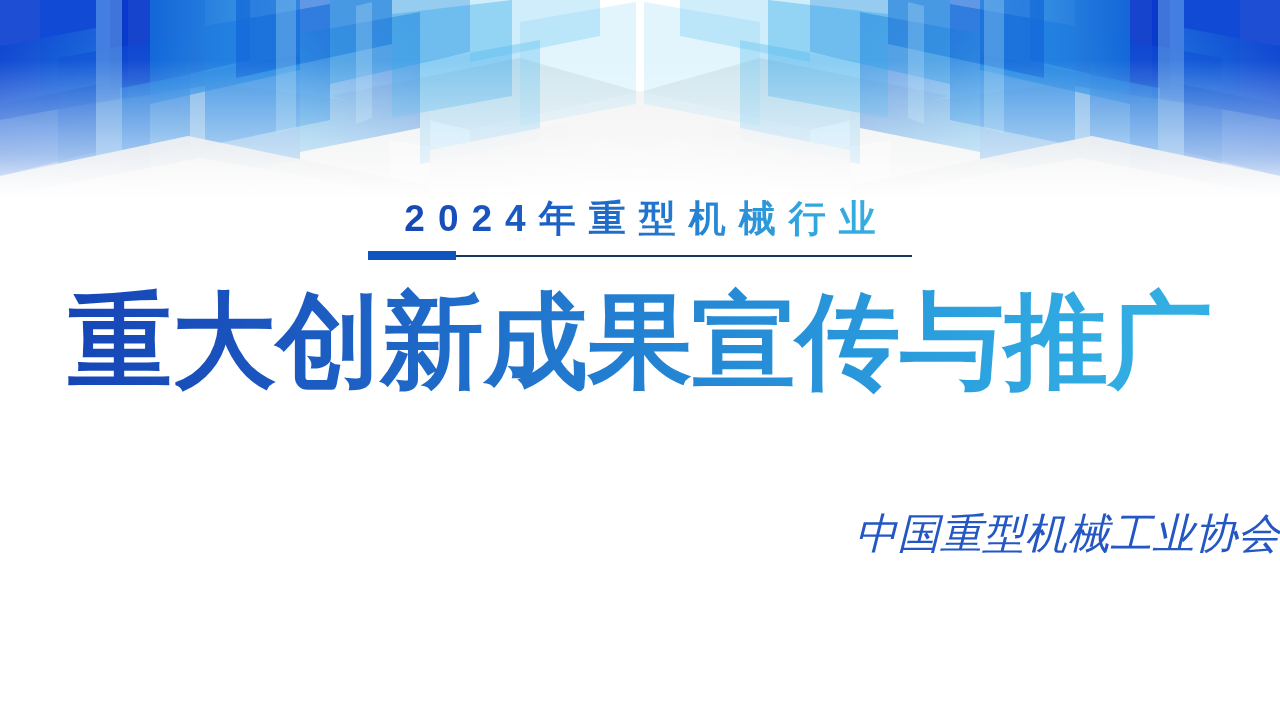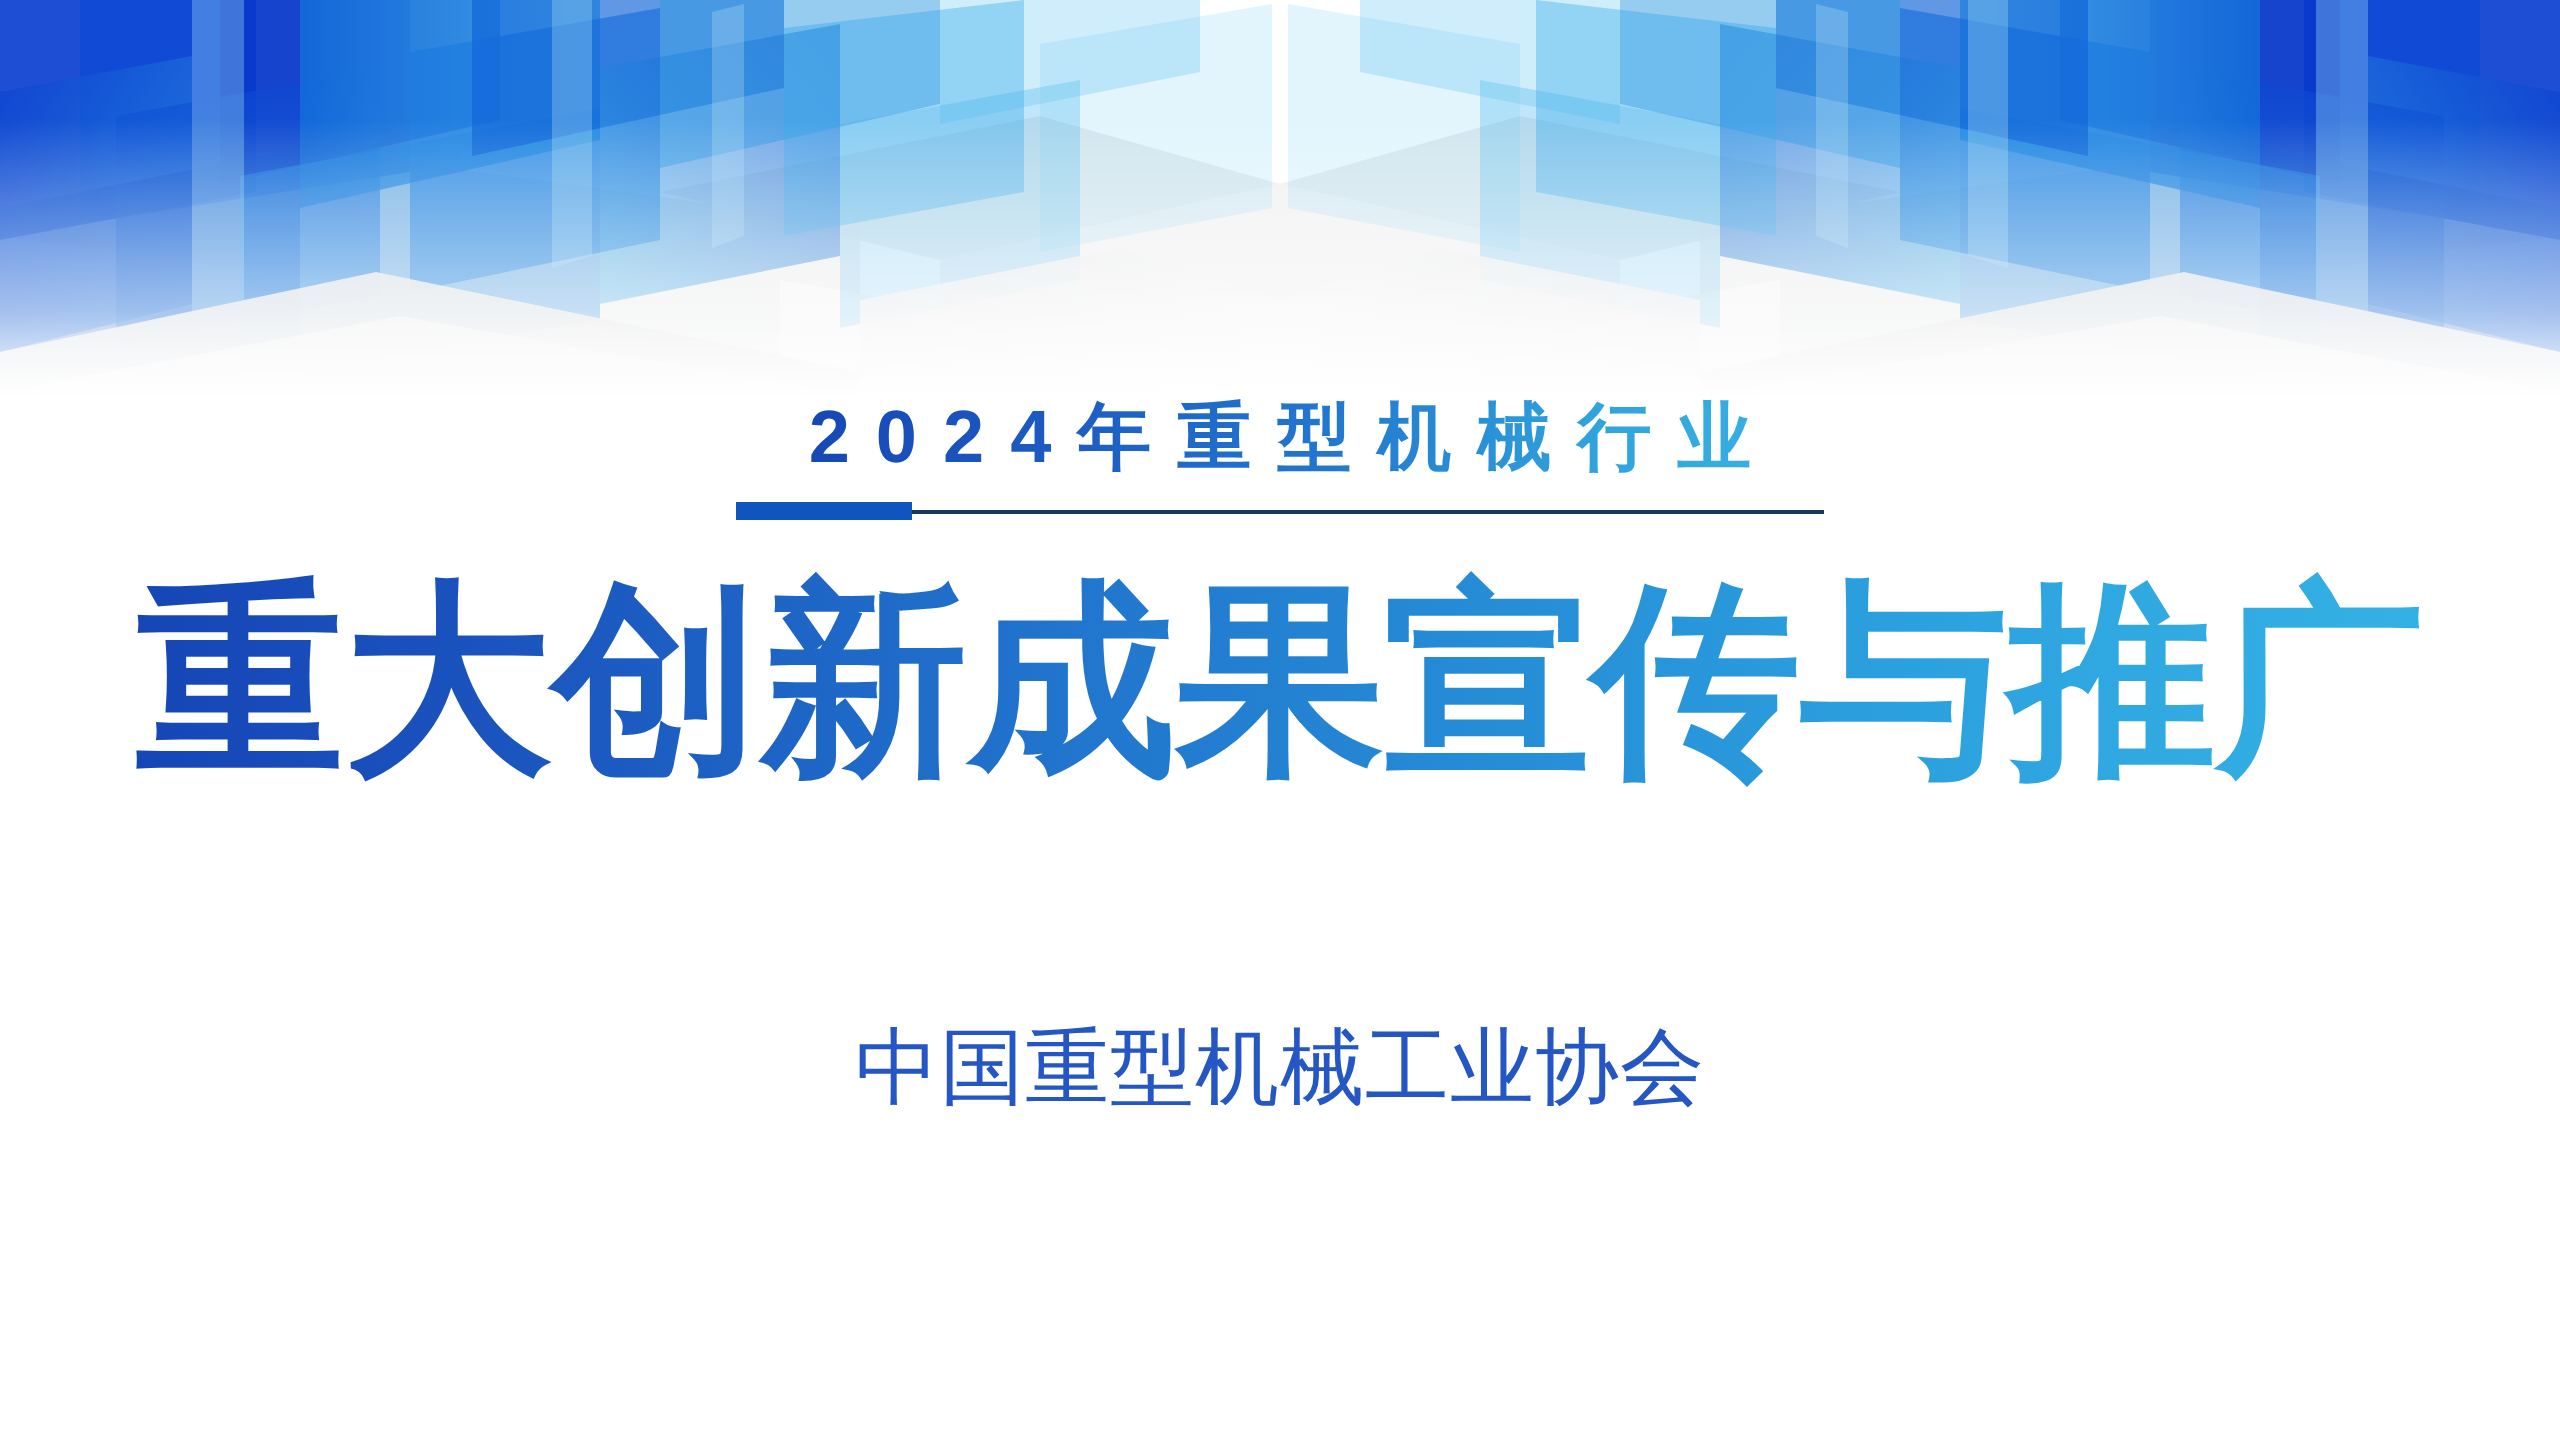--- a/index.html
+++ b/index.html
@@ -83,27 +83,28 @@
     -webkit-background-clip:text;
     background-clip:text;
     color:transparent;
     -webkit-text-fill-color:transparent;
   }
 
   .org-name {
     position:absolute;
     top:508px; left:0;
     width:1280px;
-    text-align:center;
+    text-align:right;
     font-size:42px;
     font-weight:normal;
     letter-spacing:0.5px;
     color:#2457c4;
     line-height:1.25;
     white-space:nowrap;
+    font-style:italic;
   }
 </style>
 </head>
 <body>
 
 <div id="slide">
 
   <div class="deco-band">
     <svg viewBox="0 0 1280 200" preserveAspectRatio="none" xmlns="http://www.w3.org/2000/svg">
       <defs>

